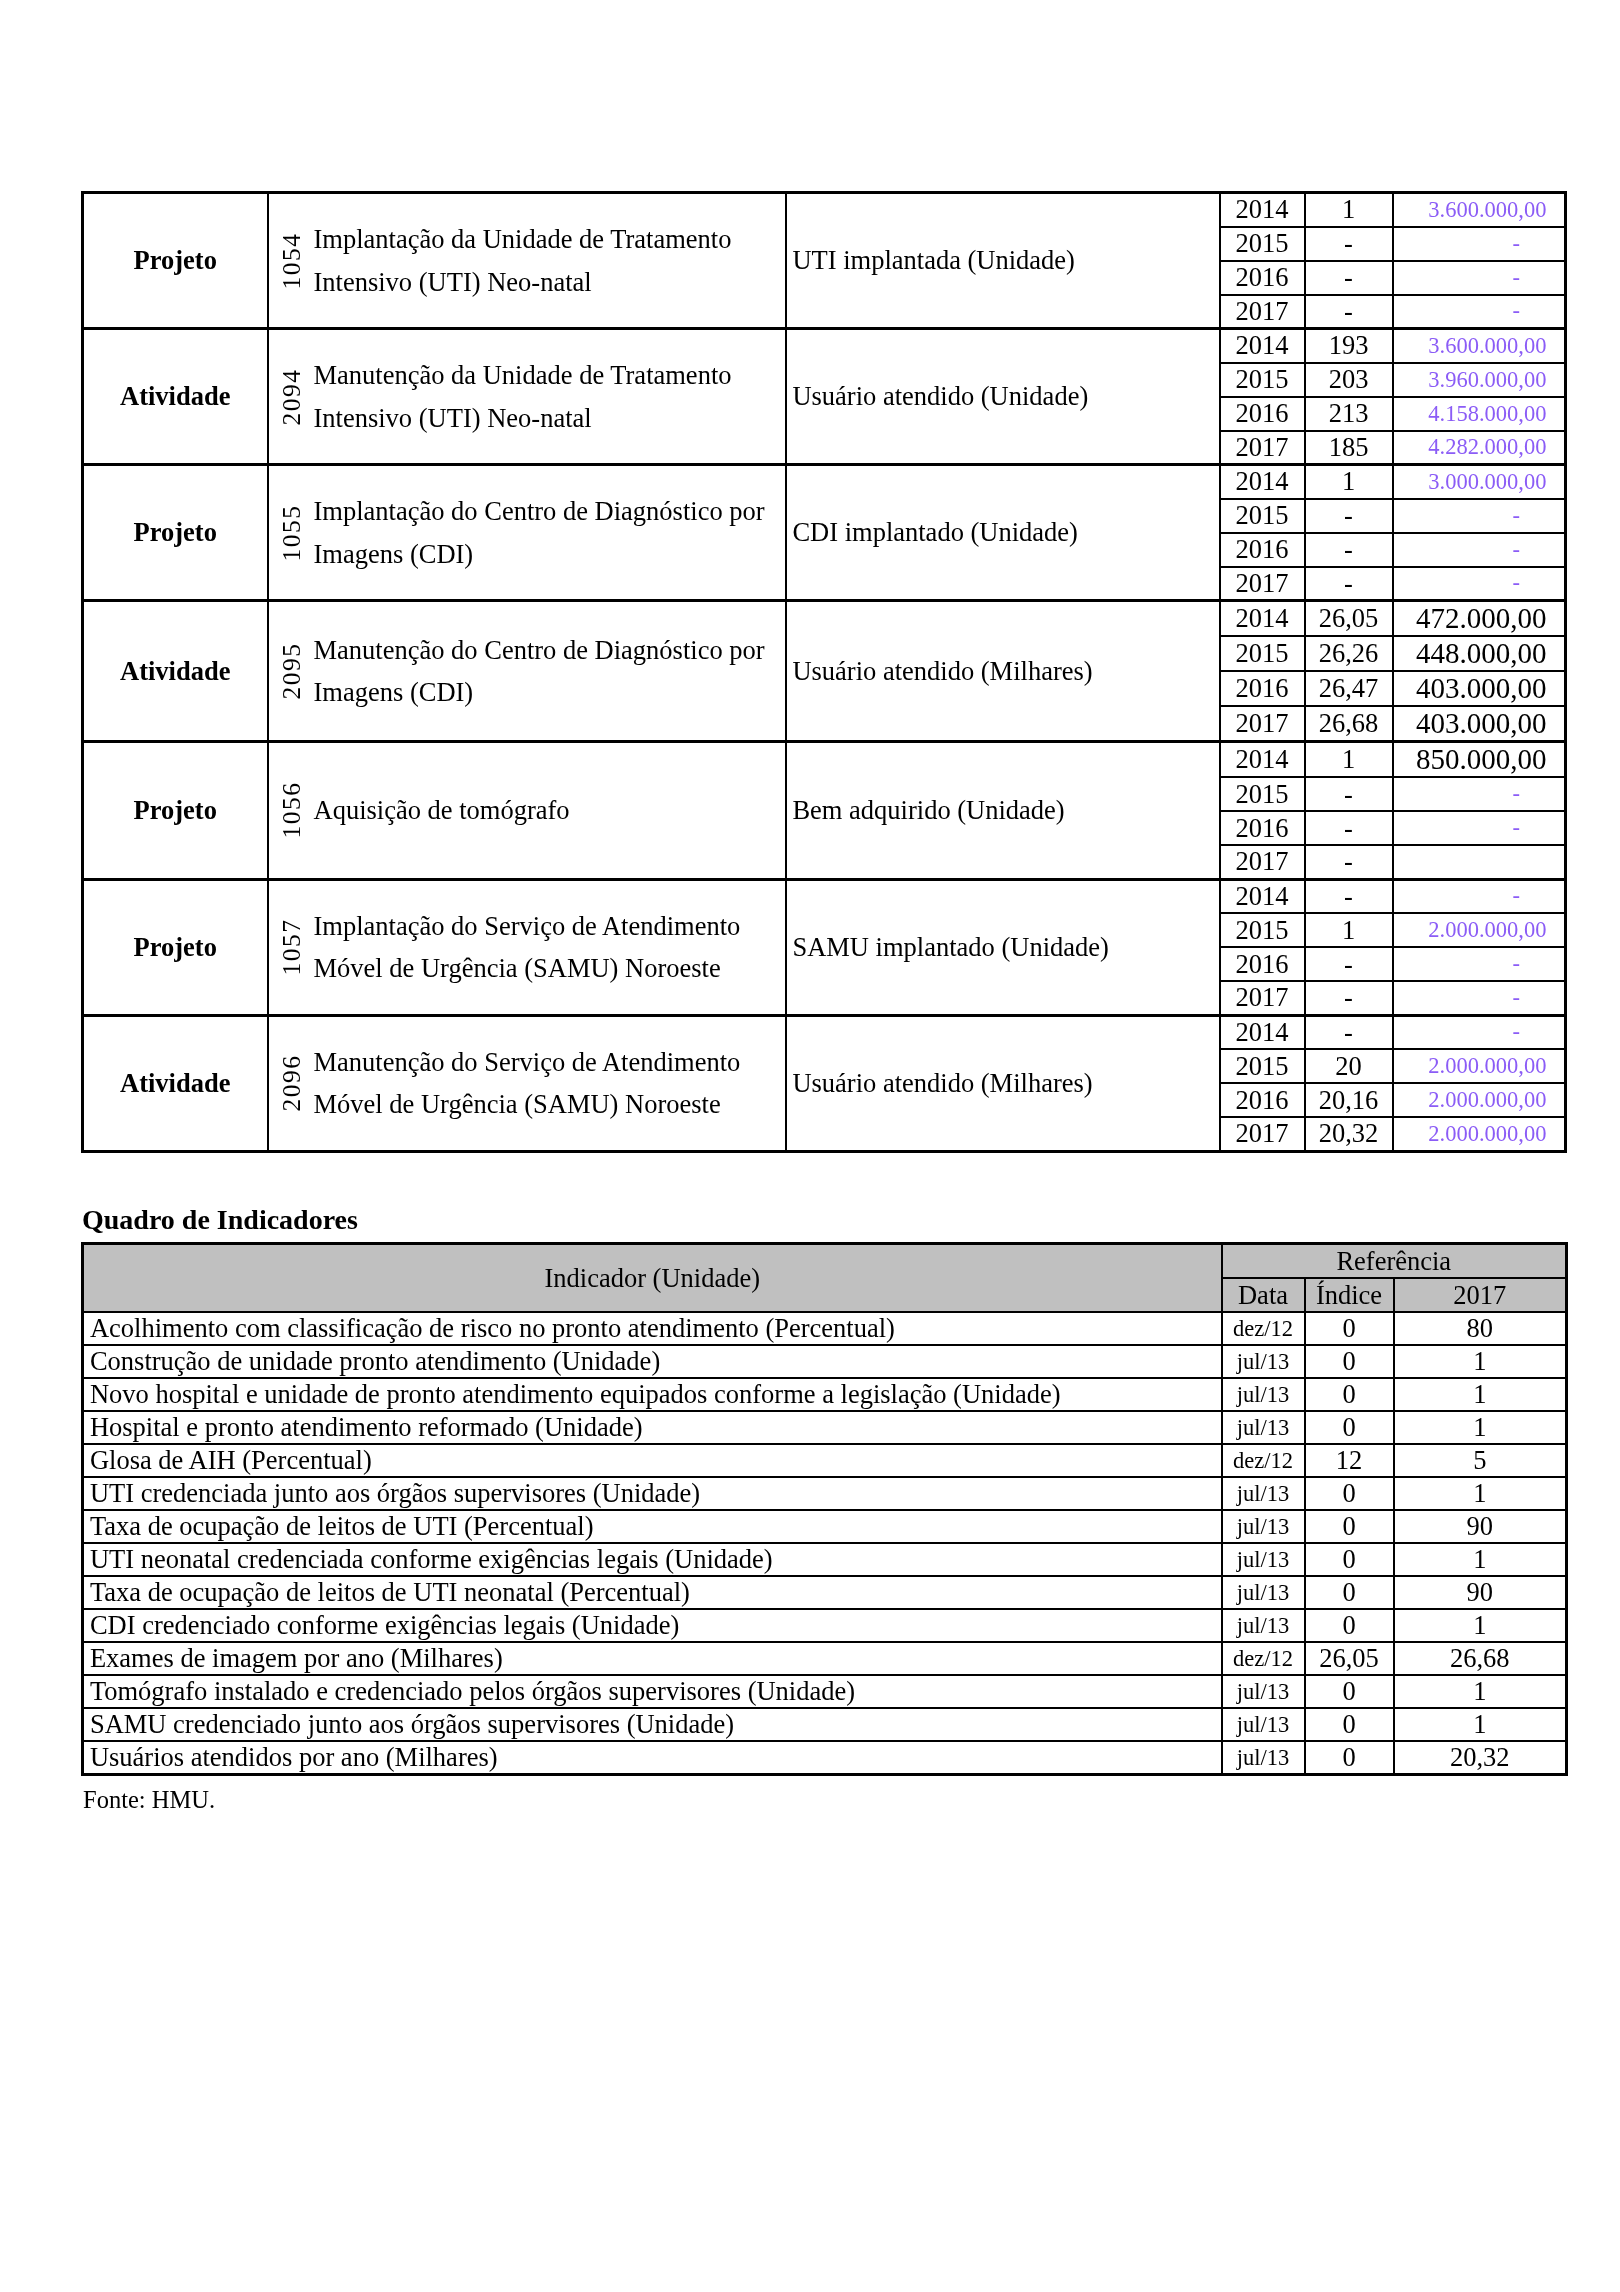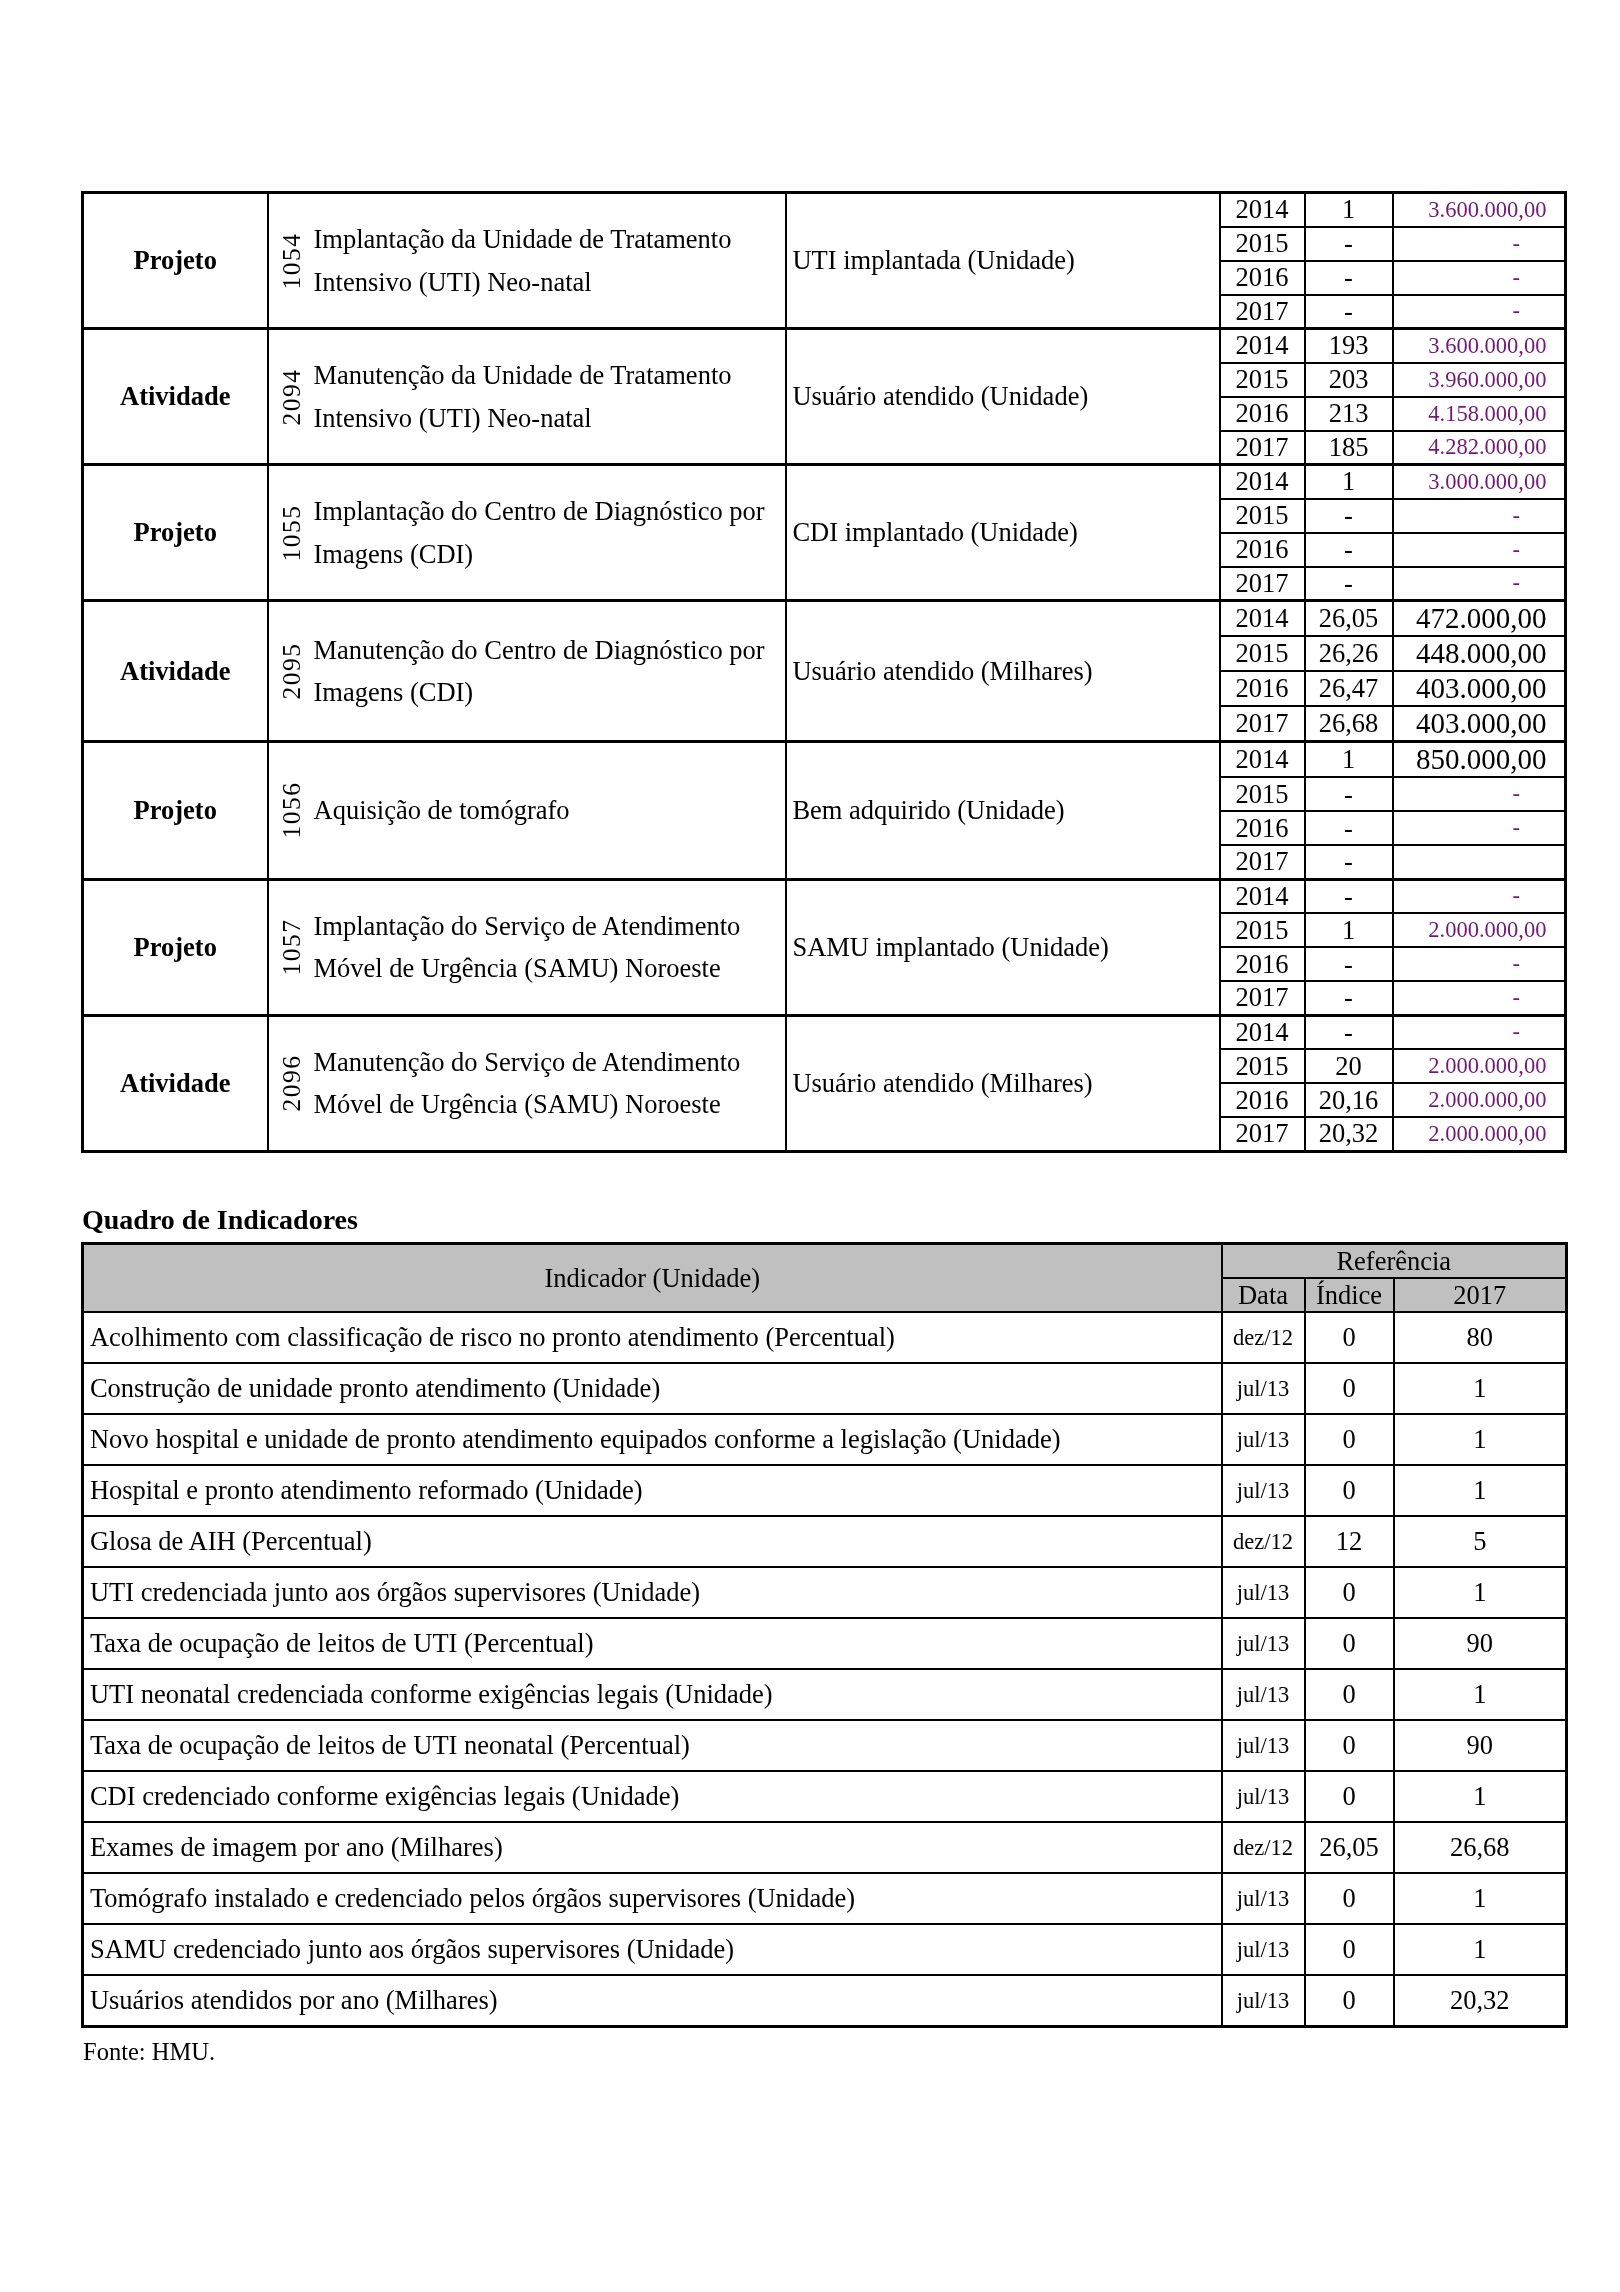--- a/index.html
+++ b/index.html
@@ -16,30 +16,30 @@
   .programs tr.block-start td{border-top:3.9px solid #000;}
   .programs .year-row{height:34px;}
   td.type{text-align:center;font-weight:bold;}
   .desc-wrap{display:flex;align-items:center;}
   .code-box{width:45px;min-width:45px;display:flex;justify-content:center;align-items:center;}
   .code{display:inline-block;transform:rotate(-90deg);white-space:nowrap;font-size:25.5px;letter-spacing:1.5px;}
   .desc-text{line-height:1.6;padding-right:11.8px;}
   td.indc{padding-left:5.9px;margin-top:12px;}
   td.year,td.qty{text-align:center;margin-top:48px;}
   td.val{text-align:right;padding-right:17.6px;}
-  td.val.dim{font-size:22.5px;color:#701a75;}
+  td.val.dim{font-size:22.5px;color:#8b5cf6;}
   td.val.strong{font-size:29px;}
   td.val.dash{padding-right:44px;}
 
   
   .section-title{margin:51px 0 6.9px 82px;font-size:28px;font-weight:bold;}
   .indicators{width:1484px;margin-left:81px;border:3.9px solid #000;}
   .indicators th,.indicators td{border:2.9px solid #000;vertical-align:middle;font-size:26.5px;font-weight:normal;padding:0;overflow:hidden;}
   .indicators thead th{background:#c0c0c0;text-align:center;height:32px;}
-  .indicators tbody tr{height:51px;}
+  .indicators tbody tr{height:33px;}
   td.iname{padding-left:5.9px;text-align:left;}
   td.idate{text-align:center;font-size:22.5px;}
   td.iidx,td.itgt{text-align:center;}
   .fonte{font-size:24.5px;margin:9.8px 0 0 83px;}
 </style>
 </head>
 <body>
 
 <table class="programs">
   <colgroup>

